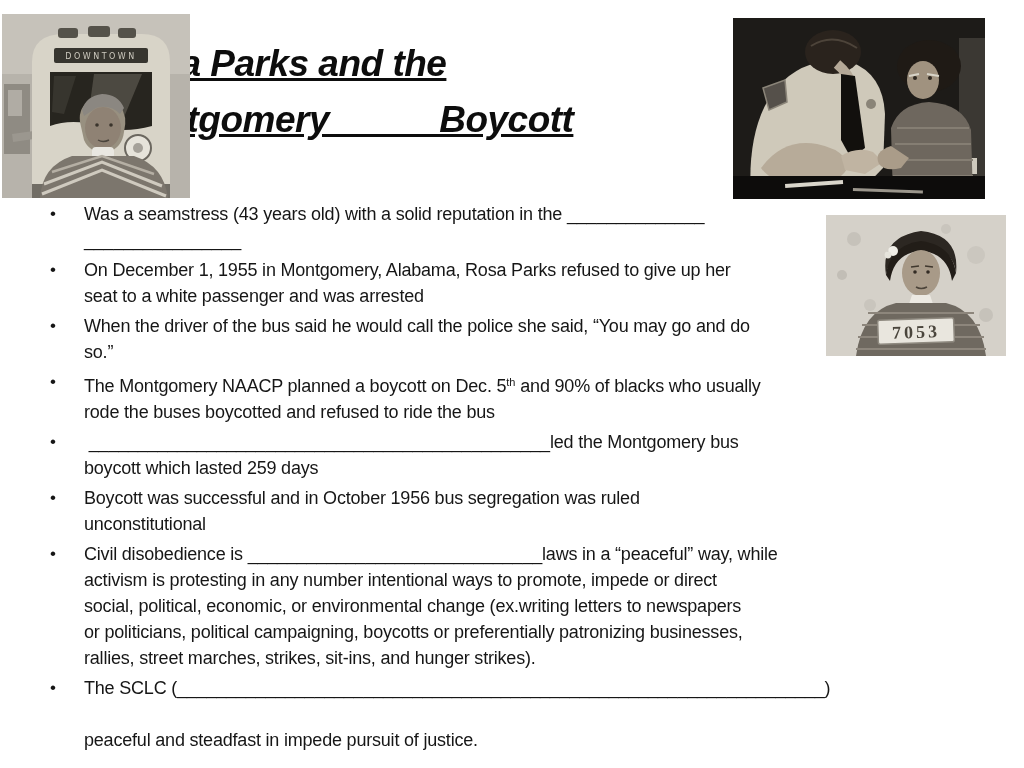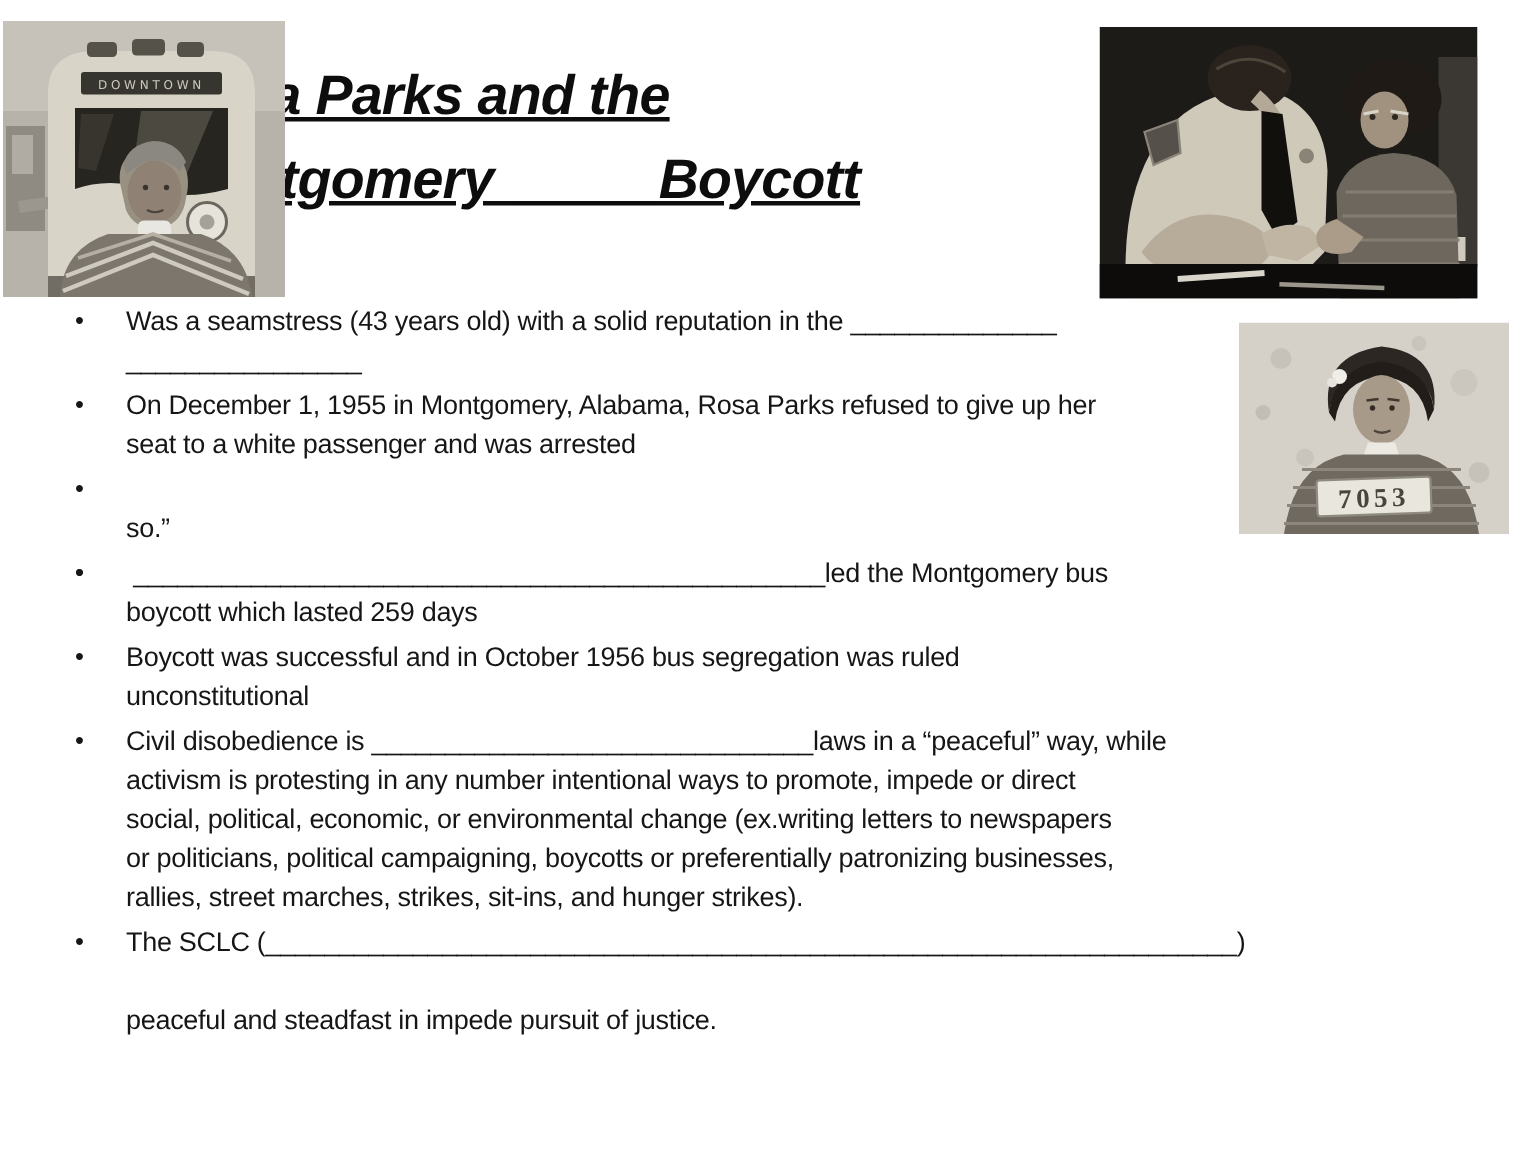--- a/index.html
+++ b/index.html
@@ -136,21 +136,21 @@
 
     <g transform="rotate(-2 90 116)">
       <rect x="52" y="104" width="76" height="24" rx="2" fill="#e9e6de" stroke="#8f8a80" stroke-width="1.5"></rect>
       <text x="90" y="123" text-anchor="middle" font-family="'Liberation Serif', serif" font-size="18" font-weight="bold" letter-spacing="3" fill="#4a453c">7053</text>
     </g>
   </svg>
 
   <div class="bullets" id="bullets">
       <div class="bullet"><span class="dot">•</span><span class="content"><span>Was a seamstress (43 years old) with a solid reputation in the ______________</span><br><span>________________</span></span></div>
       <div class="bullet"><span class="dot">•</span><span class="content"><span>On December 1, 1955 in Montgomery, Alabama, Rosa Parks refused to give up her</span><br><span>seat to a white passenger and was arrested</span></span></div>
-      <div class="bullet"><span class="dot">•</span><span class="content"><br><span>so.”</span></span></div>
-      <div class="bullet"><span class="dot">•</span></div>
+      <div class="bullet"><span class="dot">•</span><span class="content"><span>When the driver of the bus said he would call the police she said, “You may go and do</span><br><span>so.”</span></span></div>
+      <div class="bullet"><span class="dot">•</span><span class="content"><span>The Montgomery NAACP planned a boycott on Dec. 5</span><span class="sup">th</span><span> and 90% of blacks who usually</span><br><span>rode the buses boycotted and refused to ride the bus</span></span></div>
       <div class="bullet"><span class="dot">•</span><span class="content"><span>&nbsp;_______________________________________________led the Montgomery bus</span><br><span>boycott which lasted 259 days</span></span></div>
       <div class="bullet"><span class="dot">•</span><span class="content"><span>Boycott was successful and in October 1956 bus segregation was ruled</span><br><span>unconstitutional</span></span></div>
       <div class="bullet"><span class="dot">•</span><span class="content"><span>Civil disobedience is ______________________________</span><span class="it">laws</span><span> in a “peaceful” way, while</span><br><span>activism is protesting in any number intentional ways to promote, impede or direct</span><br><span>social, political, economic, or environmental change (ex.writing letters to newspapers</span><br><span>or politicians, political campaigning, boycotts or preferentially patronizing businesses,</span><br><span>rallies, street marches, strikes, sit-ins, and hunger strikes).</span></span></div>
       <div class="bullet"><span class="dot">•</span><span class="content"><span>The SCLC (__________________________________________________________________)</span><br><br><span>peaceful and steadfast in impede pursuit of justice.</span></span></div>
     </div>
 
 </div>
 
 </body></html>

